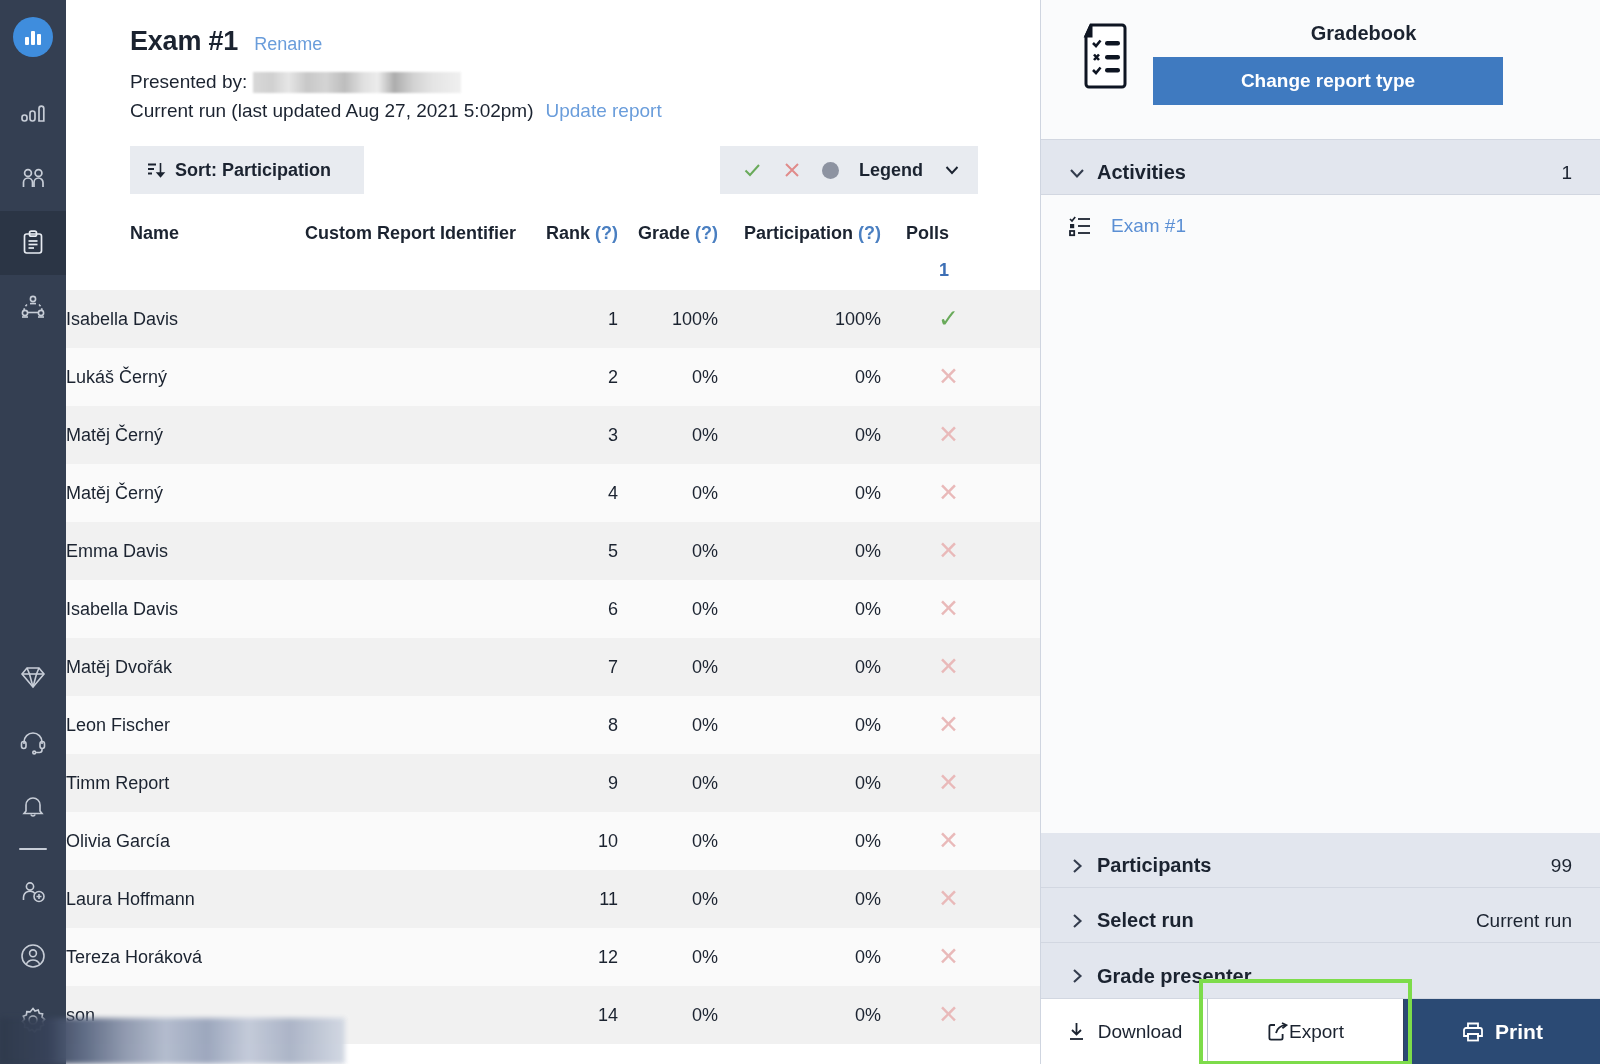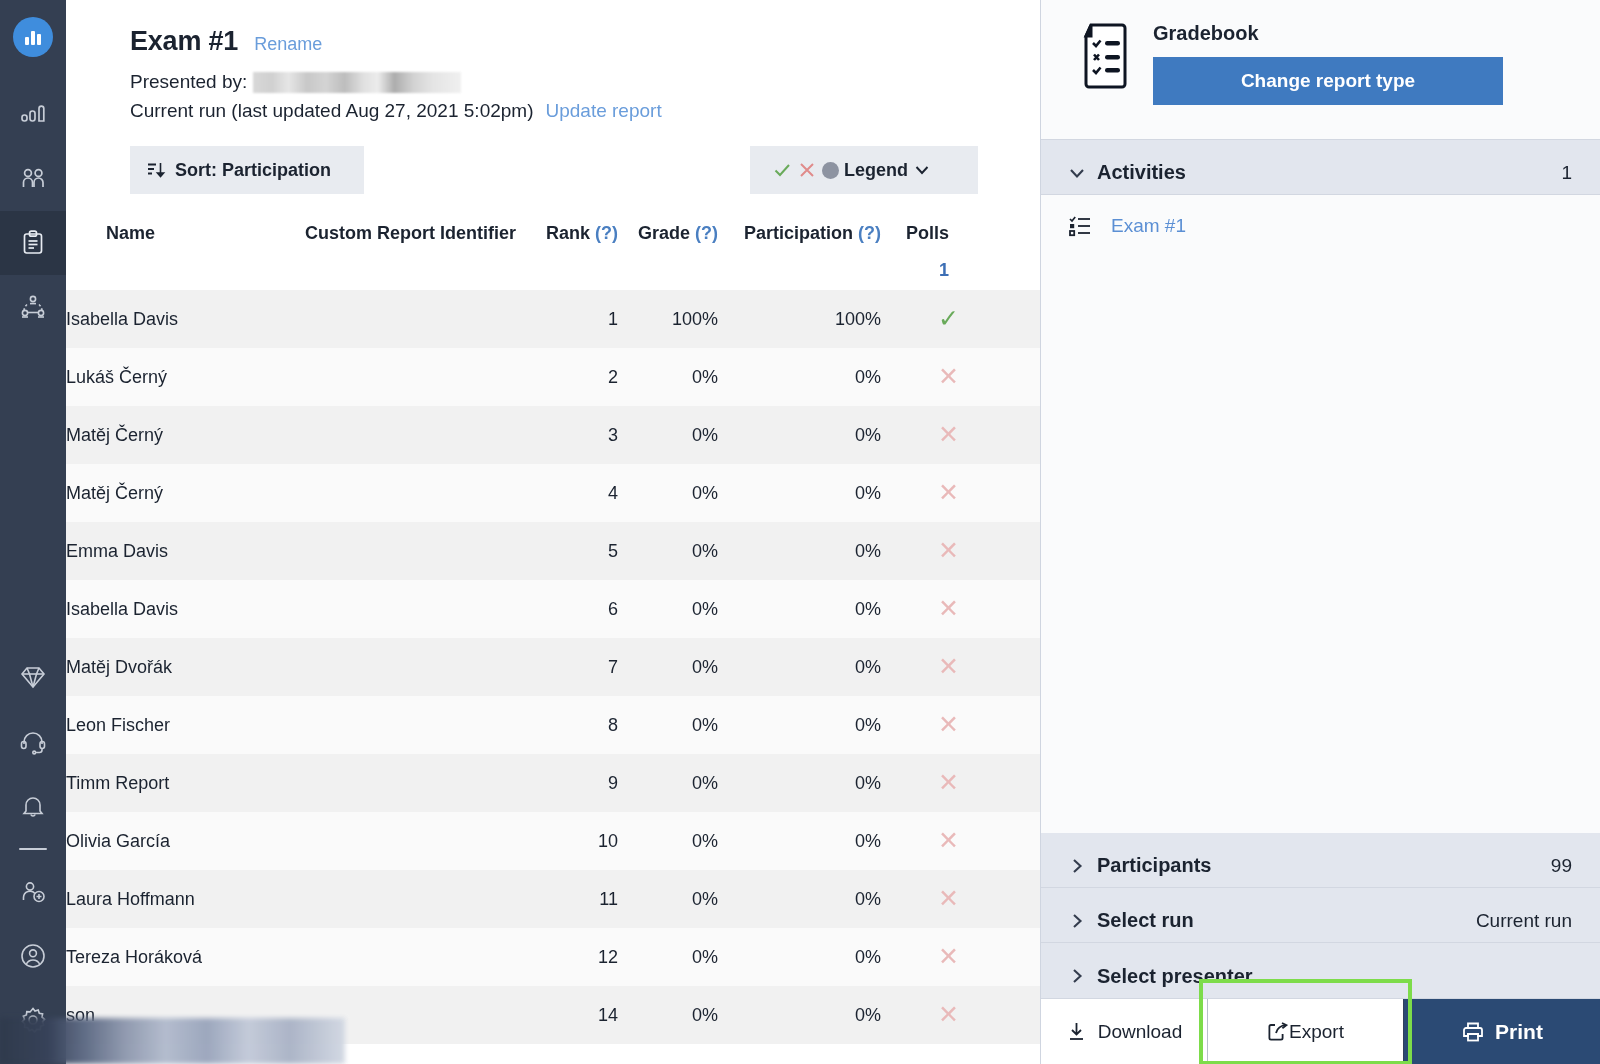--- a/index.html
+++ b/index.html
@@ -77,21 +77,21 @@
   }
   .sort-btn {
     height: 48px; min-width: 234px;
     background: #e8ebf0; color: #1b2330;
     display: flex; align-items: center; gap: 9px;
     padding: 0 17px; font-size: 18px; font-weight: bold;
   }
   .legend-btn {
     height: 48px; min-width: 228px;
     background: #e8ebf0; color: #1b2330;
-    display: flex; align-items: center; gap: 5px;
+    display: flex; align-items: center; gap: 20px;
     padding: 0 17px 0 22px; font-size: 18px; font-weight: bold;
   }
   .legend-dot {
     width: 17px; height: 17px; border-radius: 50%; background: #8d93a1;
     display: inline-block;
   }
 
   
   .table-wrap { margin: 22px 0 0 0; width: 974px; }
   table.report { border-collapse: collapse; width: 1040px; table-layout: fixed; }
@@ -100,21 +100,21 @@
     padding: 0; vertical-align: middle;
   }
   .col-name   { width: 218px; }
   .col-cri    { width: 232px; }
   .col-rank   { width: 102px; }
   .col-grade  { width: 100px; }
   .col-part   { width: 163px; }
   .col-polls  { width: 78px; }
   .col-tail   { width: 147px; }
   thead th { font-weight: bold; height: 34px; padding-bottom: 4px; }
-  thead th.h-name { text-align: left; padding-left: 40px; }
+  thead th.h-name { text-align: left; padding-left: 64px; }
   thead th.h-cri  { text-align: right; }
   thead th.h-rank, thead th.h-grade, thead th.h-part { text-align: right; }
   thead th.h-polls { text-align: right; padding-right: 10px; }
   .qmark { color: #4a7fc1; font-weight: bold; }
   .polls-num { color: #3d6fb5; font-weight: bold; font-size: 18px; }
   tbody tr { height: 58px; margin-left: 32px; }
   tbody tr.odd { background: #f1f1f1; }
   tbody tr.even { background: #fafafa; }
   td.c-name { padding-left: 64px; color: #5b8fd4; text-align: left; }
   td.c-rank, td.c-grade, td.c-part { text-align: right; }
@@ -144,20 +144,21 @@
   .rp-top {
     display: flex; align-items: flex-start; gap: 18px;
     padding: 22px 26px 22px 36px;
     background: #fafbfc;
     border-bottom: 1px solid #d2d7e1;
     height: 140px;
   }
   .gradebook-title {
     font-size: 20px; font-weight: bold; color: #1b2330;
     margin-bottom: 12px;
+    text-align: center;
   }
   .change-report-btn {
     width: 350px; height: 48px;
     background: #3f7ac0; color: #ffffff;
     font-size: 19px; font-weight: bold;
     display: flex; align-items: center; justify-content: center;
   }
   .section-header {
     height: 55px;
     background: #e2e6ee;
@@ -621,21 +622,21 @@
       <span class="lbl">Select run</span>
       <span class="val">Current run</span>
     </div>
 
     <div class="section-header" style="border-bottom:none">
       <span class="chev">
         <svg width="20" height="20" viewBox="0 0 20 20" fill="none" stroke="#333c4d" stroke-width="2.1">
           <path d="M7 4 L13.5 10 L7 16"></path>
         </svg>
       </span>
-      <span class="lbl">Select presenter</span>
+      <span class="lbl">Grade presenter</span>
       <span class="val"></span>
     </div>
 
     <div class="rp-bottom-bar">
       <div class="btn-download">
         <span class="ic">
           <svg width="21" height="21" viewBox="0 0 21 21" fill="none" stroke="#1b2330" stroke-width="1.8">
             <path d="M10.5 2 v11 M6 9 l4.5 4.5 L15 9"></path>
             <path d="M4 18 h13"></path>
           </svg>

